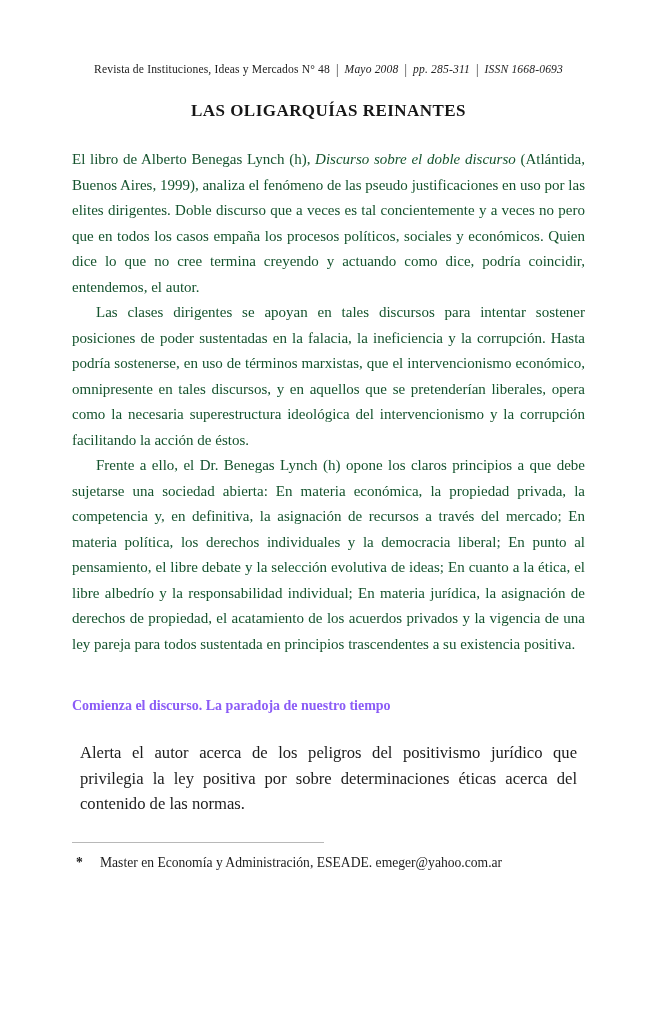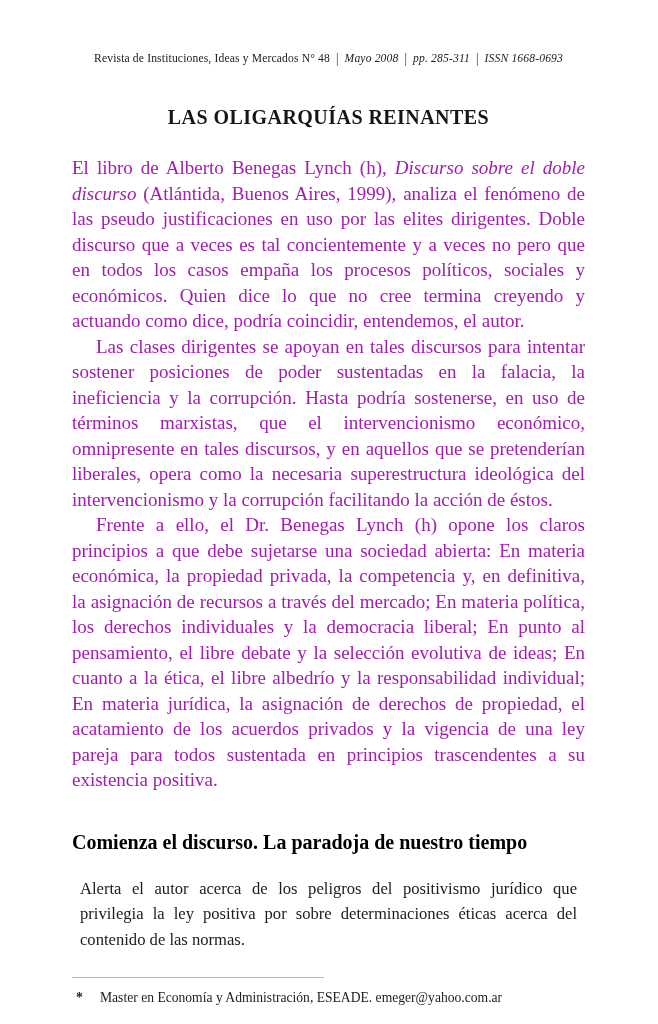--- a/index.html
+++ b/index.html
@@ -11,21 +11,21 @@
     height: 1024px;
     background: #ffffff;
     font-family: "Liberation Serif", "DejaVu Serif", serif;
     color: #1c1c1c;
     overflow: hidden;
   }
   .page {
     box-sizing: border-box;
     width: 658px;
     height: 1024px;
-    padding: 5px 73px 0 72px;
+    padding: 16px 73px 0 72px;
   }
 
   
   .journal-header {
     padding-top: 46px;
     text-align: center;
     font-size: 11.6px;
     letter-spacing: 0.15px;
     white-space: nowrap;
     color: #222222;
@@ -36,61 +36,61 @@
     font-size: 12.5px;
     color: #333333;
     transform: scaleY(1.15);
   }
   .italic {
     font-style: italic;
   }
 
   
   .doc-title {
-    margin-top: 40px;
+    margin-top: 24px;
     text-align: center;
     font-weight: bold;
-    font-size: 20px;
+    font-size: 17px;
     letter-spacing: 0.45px;
     color: #161616;
   }
   .author {
     margin-top: 28px;
     text-align: center;
     font-style: italic;
     font-size: 15.2px;
     letter-spacing: 0.3px;
   }
 
   
   .body-text {
     margin-top: 26px;
-    font-size: 19px;
+    font-size: 15px;
     line-height: 25.5px;
     text-align: justify;
     text-align-last: left;
-    color: #a21caf;
+    color: #14532d;
   }
   .body-text p {
     margin: 0;
   }
   .body-text p.indent {
     text-indent: 24px;
   }
   .book-title {
     font-style: italic;
   }
 
   
   .section-heading {
     margin-top: 36px;
     font-weight: bold;
-    font-size: 20px;
+    font-size: 14px;
     line-height: 26px;
-    color: #000000;
+    color: #8b5cf6;
   }
   .closing-paragraph {
     margin-top: 21px;
     font-size: 16.6px;
     line-height: 25.5px;
     text-align: justify;
     text-align-last: left;
   }
   .closing-paragraph p { margin: 8px; }
 

